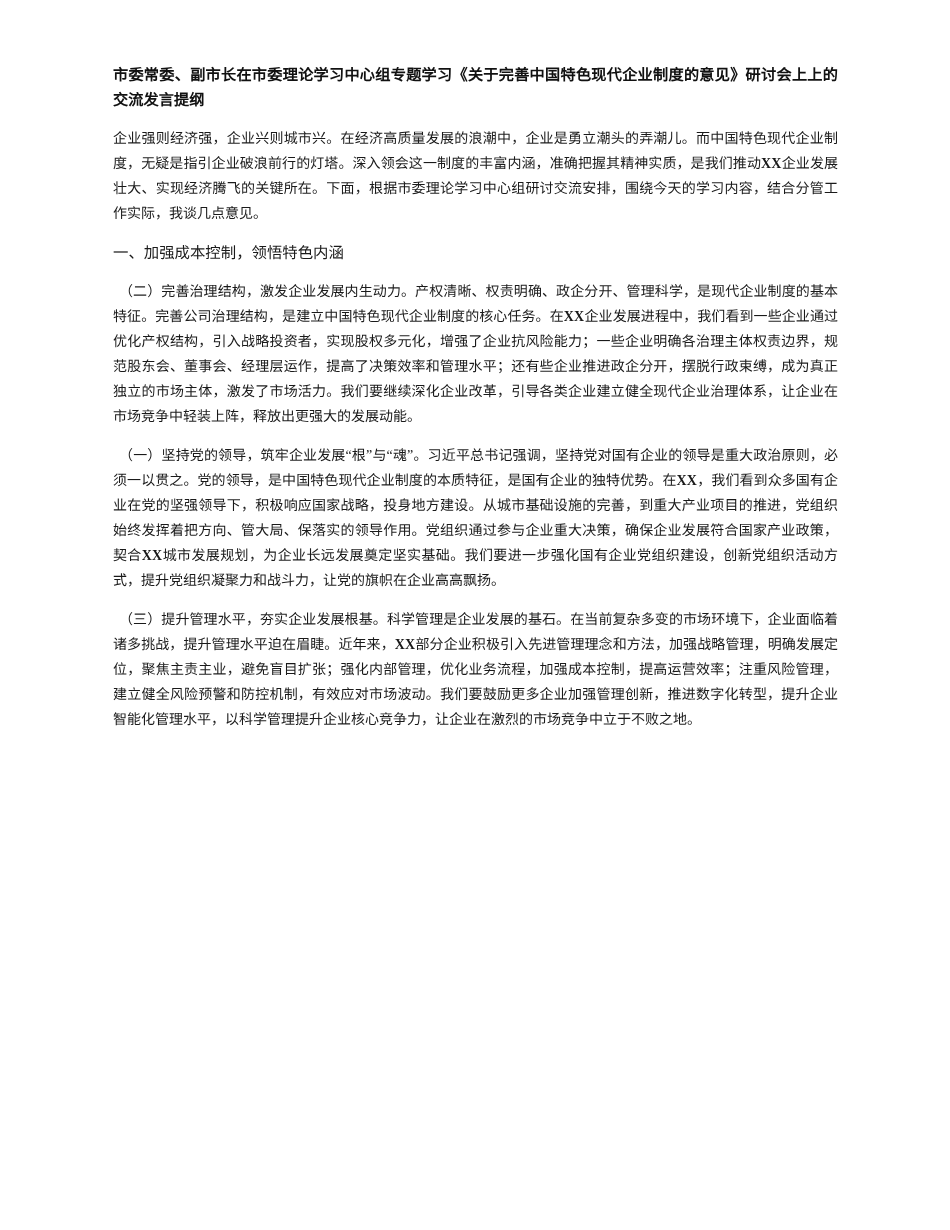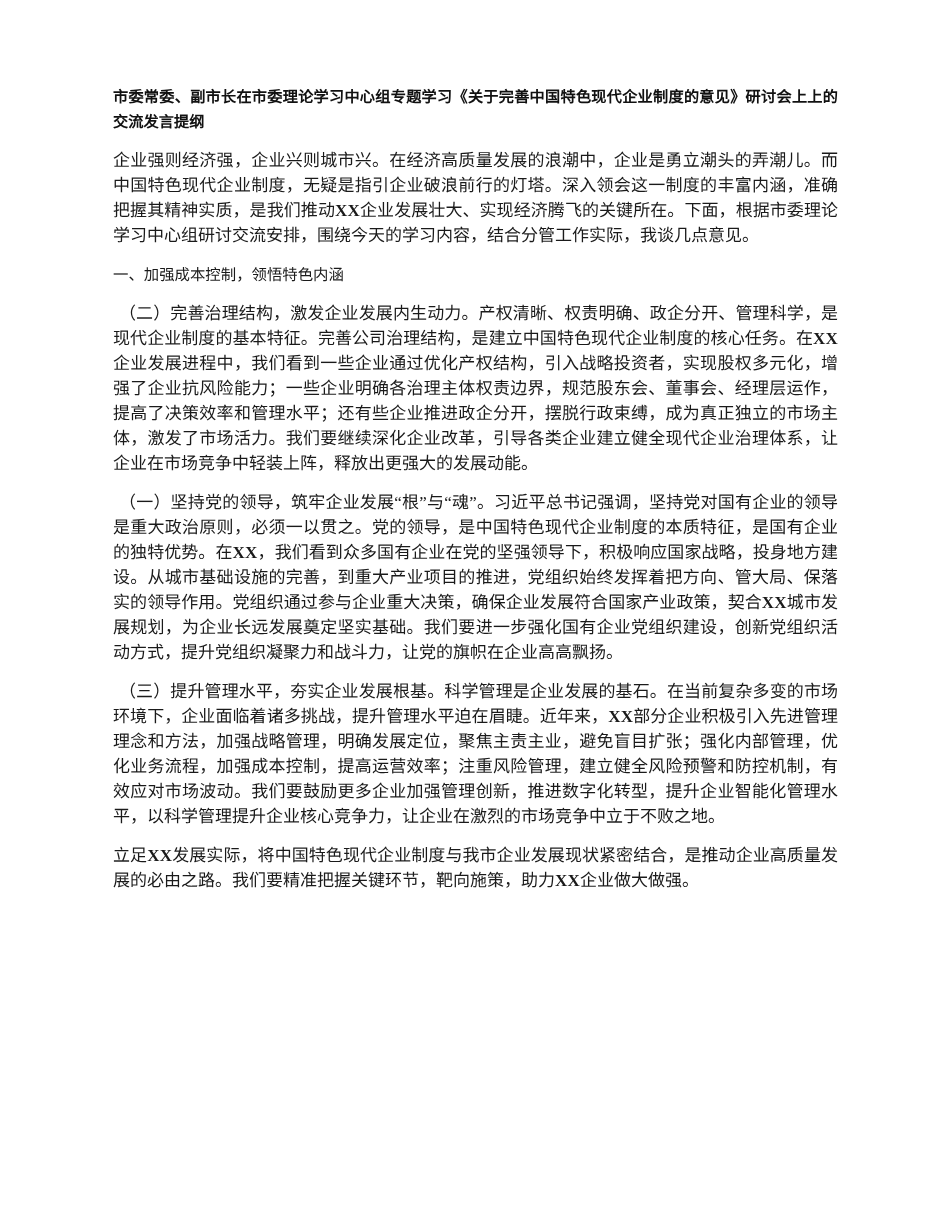--- a/index.html
+++ b/index.html
@@ -13,42 +13,42 @@
     height: 1230px;
     overflow: hidden;
     font-family: "Liberation Serif", "DejaVu Serif", serif;
     color: #000000;
     -webkit-font-smoothing: antialiased;
   }
   .page {
     box-sizing: border-box;
     width: 950px;
     height: 1006px;
-    padding: 84px 112px 0 113px;
+    padding: 62px 112px 0 113px;
     background: #ffffff;
   }
   .doc-title {
     font-family: "Liberation Sans", "DejaVu Sans", sans-serif;
     font-weight: bold;
     font-size: 15.2px;
     line-height: 25px;
     letter-spacing: 0.05px;
     margin: 0 0 14px 0;
     text-align: justify;
     text-justify: inter-ideograph;
     color: #111111;
   }
   .salutation {
     font-size: 15.4px;
     line-height: 25px;
     margin: 0 0 14px 0;
     color: #1a1a1a;
   }
   p.body-para {
-    font-size: 17px;
+    font-size: 14px;
     line-height: 25px;
     margin: 0 0 14px 0;
     text-align: justify;
     text-justify: inter-ideograph;
     color: #1a1a1a;
     word-break: break-all;
   }
   p.body-para.indent {
     text-indent: 6px;
   }
@@ -73,16 +73,15 @@
 
   <h1 class="doc-title">市委常委、副市长在市委理论学习中心组专题学习《关于完善中国特色现代企业制度的意见》研讨会上上的交流发言提纲</h1>
 
 
   <div id="doc-body">
       <p class="body-para">企业强则经济强，企业兴则城市兴。在经济高质量发展的浪潮中，企业是勇立潮头的弄潮儿。而中国特色现代企业制度，无疑是指引企业破浪前行的灯塔。深入领会这一制度的丰富内涵，准确把握其精神实质，是我们推动<span class="lat">XX</span>企业发展壮大、实现经济腾飞的关键所在。下面，根据市委理论学习中心组研讨交流安排，围绕今天的学习内容，结合分管工作实际，我谈几点意见。</p>
       <h2 class="section-head">一、加强成本控制，领悟特色内涵</h2>
       <p class="body-para indent">（二）完善治理结构，激发企业发展内生动力。产权清晰、权责明确、政企分开、管理科学，是现代企业制度的基本特征。完善公司治理结构，是建立中国特色现代企业制度的核心任务。在<span class="lat">XX</span>企业发展进程中，我们看到一些企业通过优化产权结构，引入战略投资者，实现股权多元化，增强了企业抗风险能力；一些企业明确各治理主体权责边界，规范股东会、董事会、经理层运作，提高了决策效率和管理水平；还有些企业推进政企分开，摆脱行政束缚，成为真正独立的市场主体，激发了市场活力。我们要继续深化企业改革，引导各类企业建立健全现代企业治理体系，让企业在市场竞争中轻装上阵，释放出更强大的发展动能。</p>
       <p class="body-para indent">（一）坚持党的领导，筑牢企业发展“根”与“魂”。习近平总书记强调，坚持党对国有企业的领导是重大政治原则，必须一以贯之。党的领导，是中国特色现代企业制度的本质特征，是国有企业的独特优势。在<span class="lat">XX</span>，我们看到众多国有企业在党的坚强领导下，积极响应国家战略，投身地方建设。从城市基础设施的完善，到重大产业项目的推进，党组织始终发挥着把方向、管大局、保落实的领导作用。党组织通过参与企业重大决策，确保企业发展符合国家产业政策，契合<span class="lat">XX</span>城市发展规划，为企业长远发展奠定坚实基础。我们要进一步强化国有企业党组织建设，创新党组织活动方式，提升党组织凝聚力和战斗力，让党的旗帜在企业高高飘扬。</p>
       <p class="body-para indent">（三）提升管理水平，夯实企业发展根基。科学管理是企业发展的基石。在当前复杂多变的市场环境下，企业面临着诸多挑战，提升管理水平迫在眉睫。近年来，<span class="lat">XX</span>部分企业积极引入先进管理理念和方法，加强战略管理，明确发展定位，聚焦主责主业，避免盲目扩张；强化内部管理，优化业务流程，加强成本控制，提高运营效率；注重风险管理，建立健全风险预警和防控机制，有效应对市场波动。我们要鼓励更多企业加强管理创新，推进数字化转型，提升企业智能化管理水平，以科学管理提升企业核心竞争力，让企业在激烈的市场竞争中立于不败之地。</p>
-      <p class="body-para">立足<span class="lat">XX</span>发展实际，将中国特色现代企业制度与我市企业发展现状紧密结合，是推动企业高质量发展的必由之路。我们要精准把握关键环节，靶向施策，助力<span class="lat">XX</span>企业做大做强。</p>
     </div>
 
 </div>
 
 </body></html>

